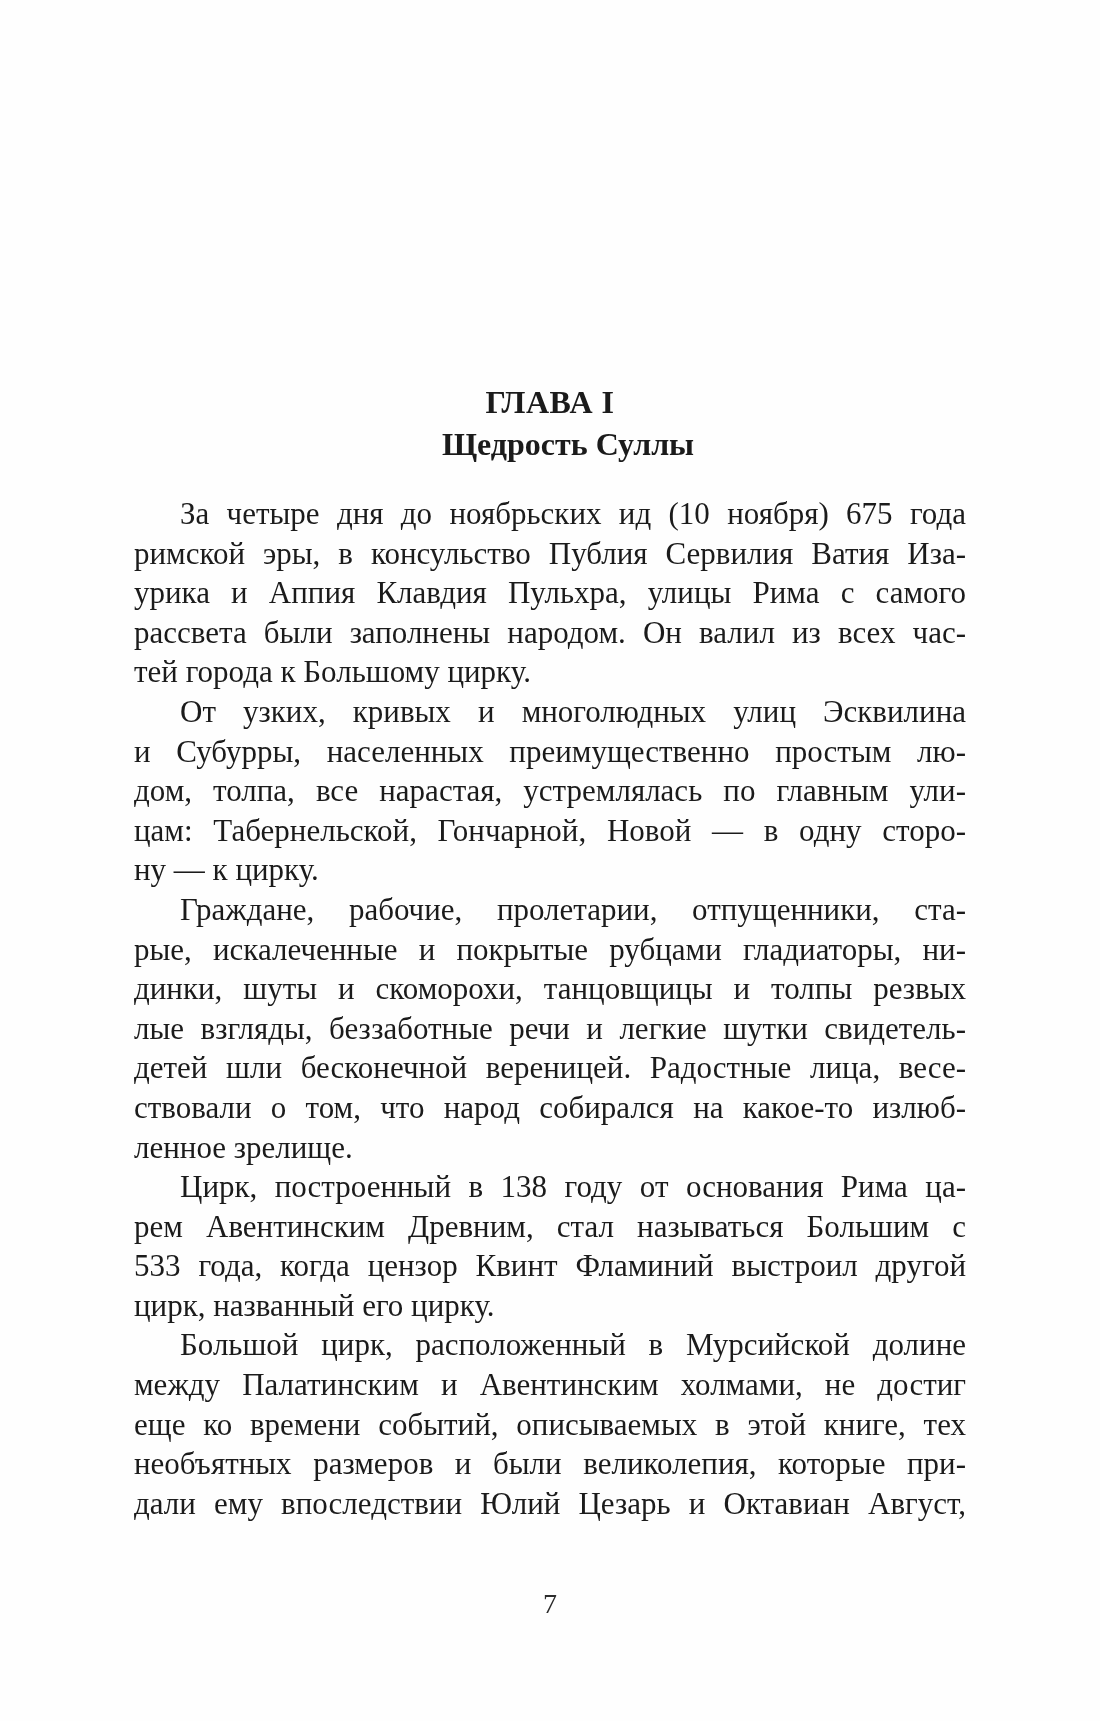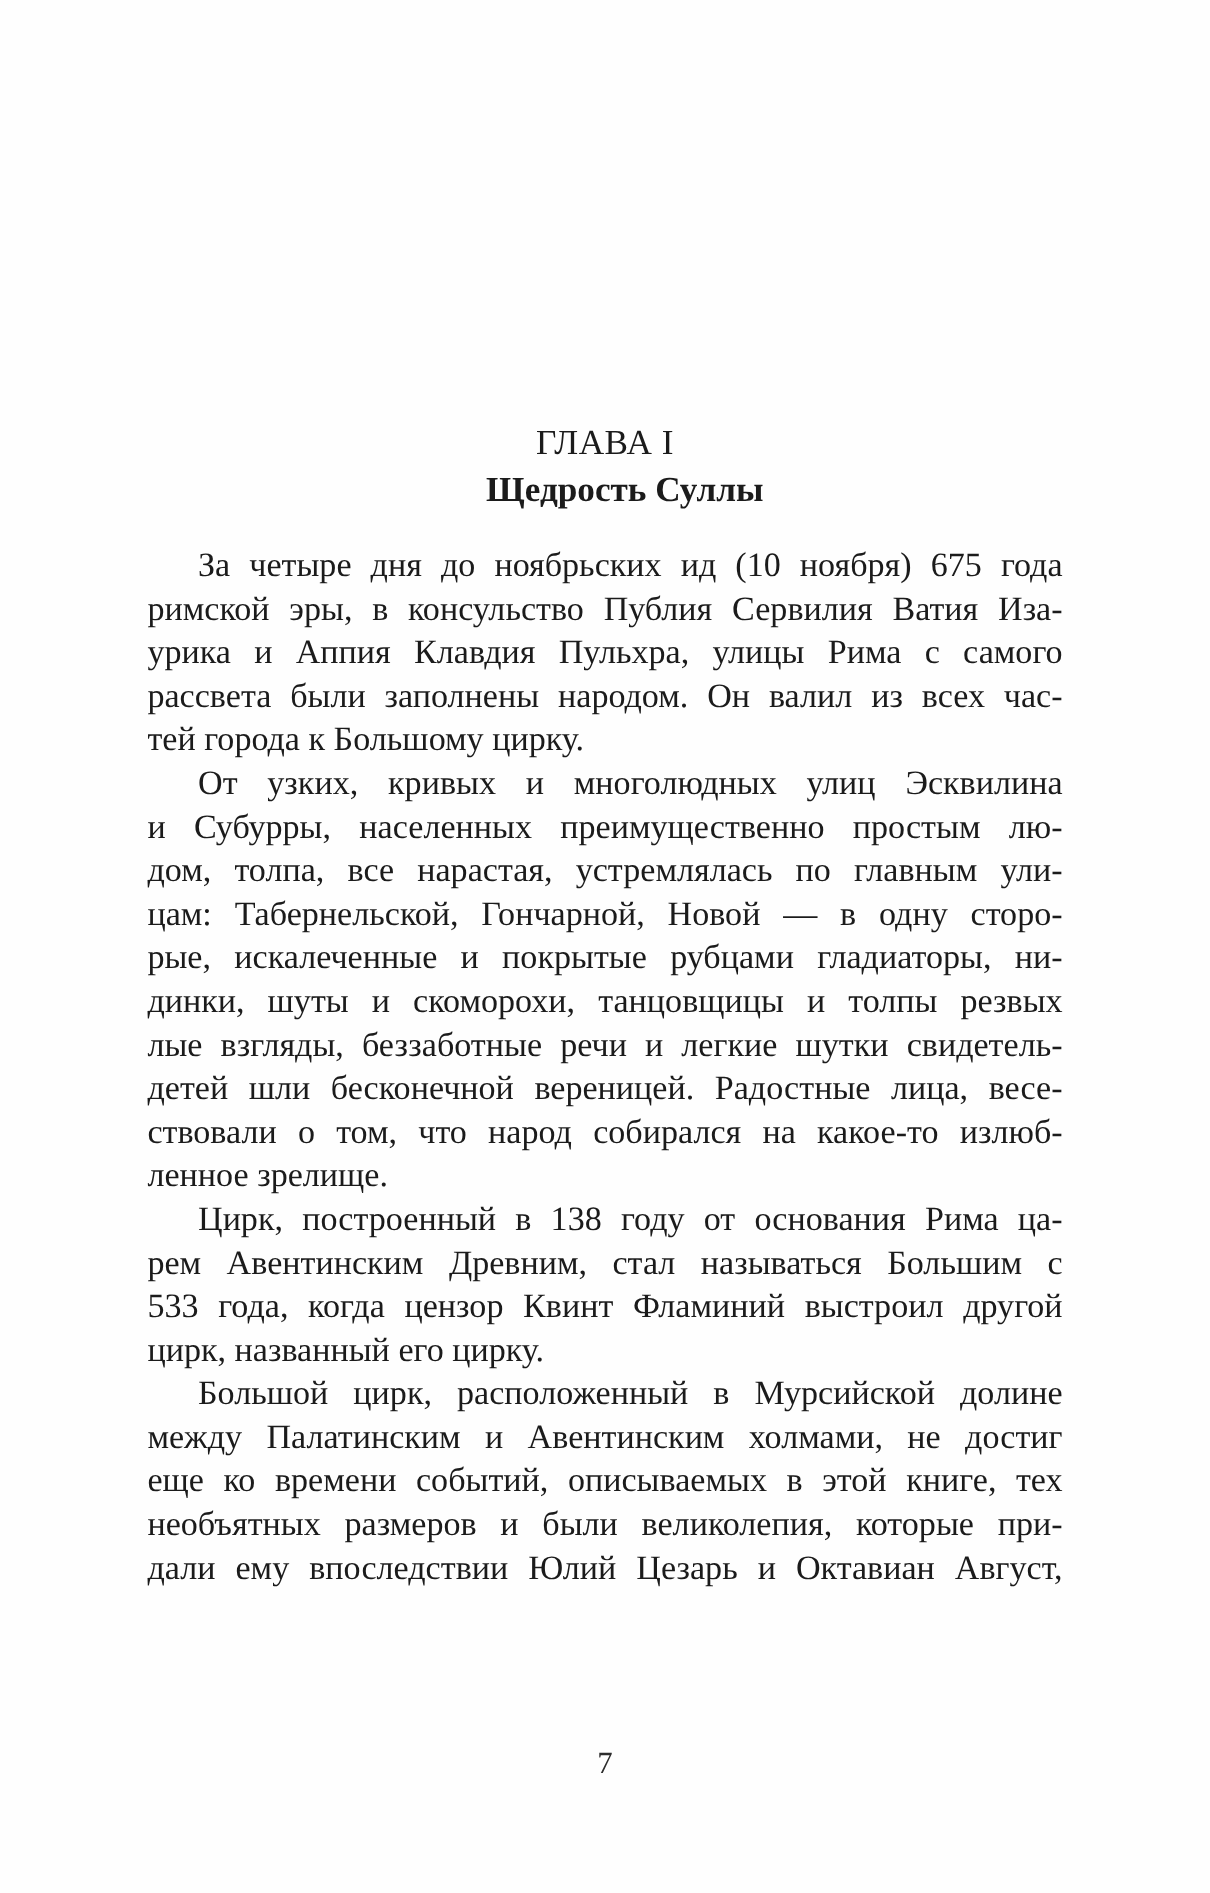--- a/index.html
+++ b/index.html
@@ -20,21 +20,21 @@
     inset: 0;
     background: #fefefe;
   }
   .chapter-heading {
     position: absolute;
     top: 384px;
     left: 0;
     width: 1100px;
     text-align: center;
     font-size: 32px;
-    font-weight: normal;
+    font-weight: bold;
     line-height: 36px;
     letter-spacing: 0.5px;
   }
   .chapter-subtitle {
     position: absolute;
     top: 426px;
     left: 0;
     width: 1100px;
     text-align: center;
     font-size: 32px;
@@ -92,22 +92,24 @@
         <div class="line">римской эры, в консульство Публия Сервилия Ватия Иза-</div>
         <div class="line">урика и Аппия Клавдия Пульхра, улицы Рима с самого</div>
         <div class="line">рассвета были заполнены народом. Он валил из всех час-</div>
         <div class="line last">тей города к Большому цирку.</div>
       </div>
       <div class="paragraph">
         <div class="line indent">От узких, кривых и многолюдных улиц Эсквилина</div>
         <div class="line">и Субурры, населенных преимущественно простым лю-</div>
         <div class="line">дом, толпа, все нарастая, устремлялась по главным ули-</div>
         <div class="line">цам: Табернельской, Гончарной, Новой — в одну сторо-</div>
+        <div class="line last">ну — к цирку.</div>
       </div>
       <div class="paragraph">
+        <div class="line indent">Граждане, рабочие, пролетарии, отпущенники, ста-</div>
         <div class="line">рые, искалеченные и покрытые рубцами гладиаторы, ни-</div>
         <div class="line">динки, шуты и скоморохи, танцовщицы и толпы резвых</div>
         <div class="line">лые взгляды, беззаботные речи и легкие шутки свидетель-</div>
         <div class="line">детей шли бесконечной вереницей. Радостные лица, весе-</div>
         <div class="line">ствовали о том, что народ собирался на какое-то излюб-</div>
         <div class="line last">ленное зрелище.</div>
       </div>
       <div class="paragraph">
         <div class="line indent">Цирк, построенный в 138 году от основания Рима ца-</div>
         <div class="line">рем Авентинским Древним, стал называться Большим с</div>

